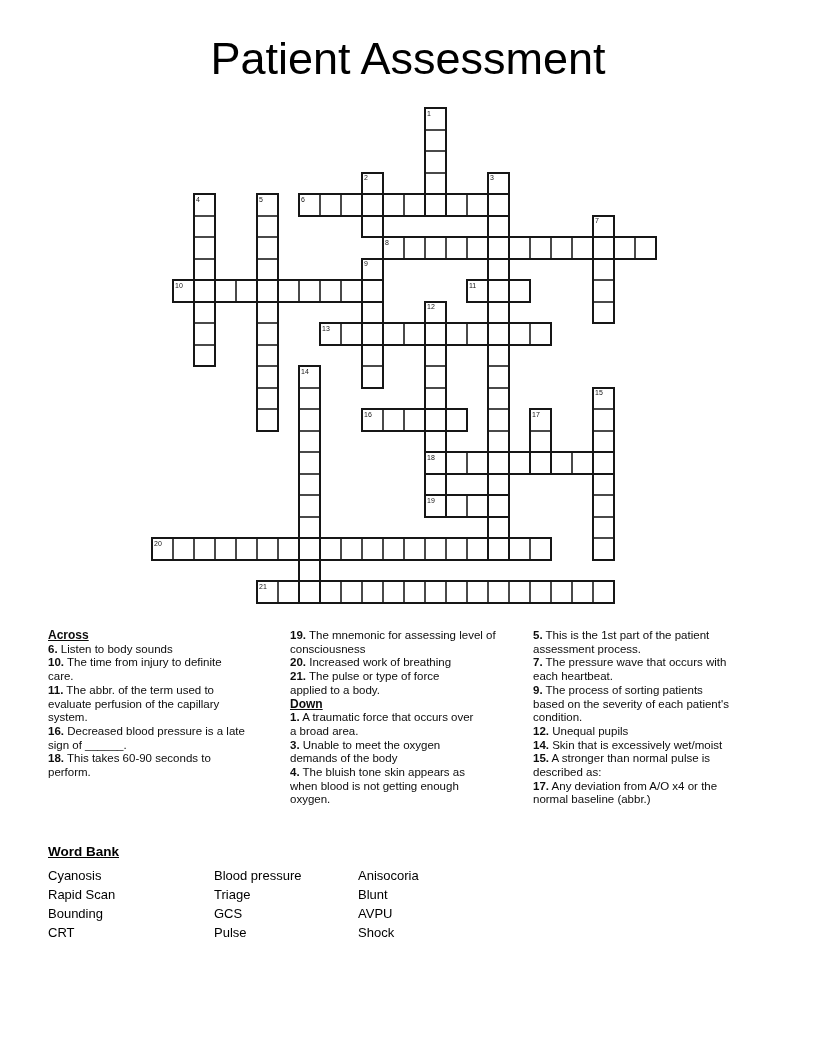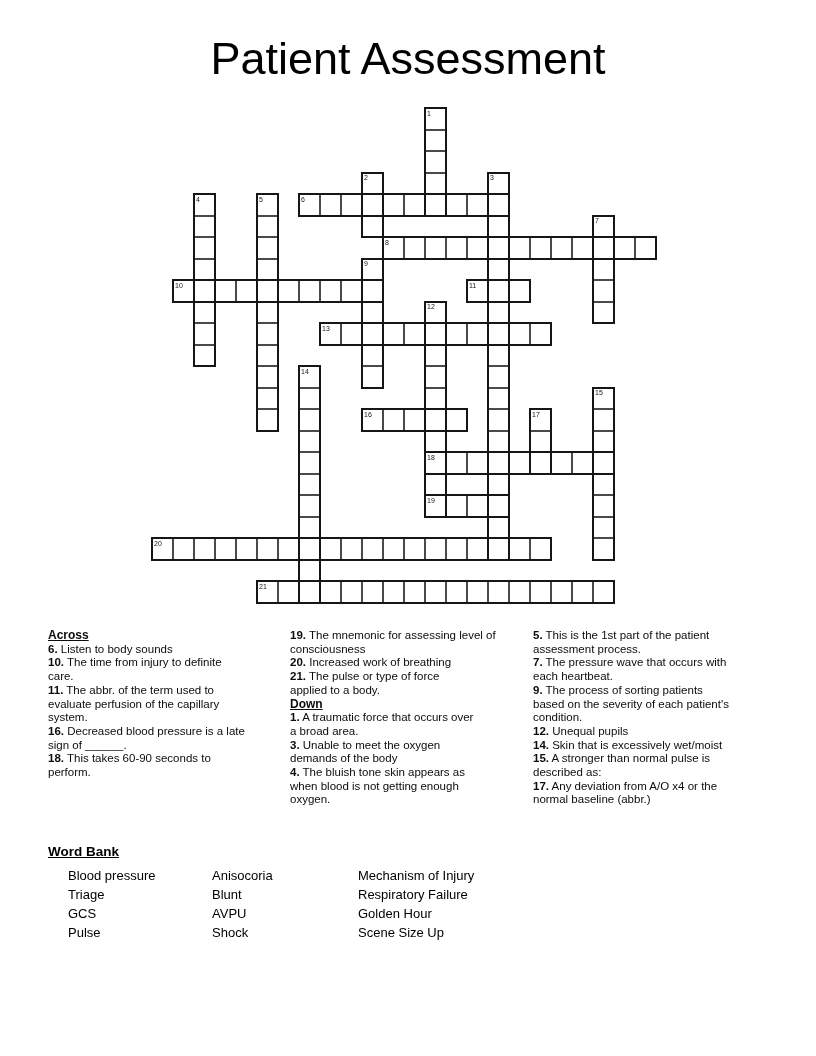--- a/index.html
+++ b/index.html
@@ -333,33 +333,33 @@
         <div class="clue"><b>15.</b><span class="t"> A stronger than normal pulse is
 described as:</span></div>
         <div class="clue"><b>17.</b><span class="t"> Any deviation from A/O x4 or the
 normal baseline (abbr.)</span></div>
       </div>
     </div>
 
   <div class="wordbank">
     <div class="wb-title">Word Bank</div>
     <div class="wb-cols" id="wb-cols">
+        <div class="wb-col w2">
+          <div class="wb-item">Cyanosis</div>
+          <div class="wb-item">Rapid Scan</div>
+          <div class="wb-item">Bounding</div>
+          <div class="wb-item">CRT</div>
+        </div>
         <div class="wb-col w3">
           <div class="wb-item">Blood pressure</div>
           <div class="wb-item">Triage</div>
           <div class="wb-item">GCS</div>
           <div class="wb-item">Pulse</div>
         </div>
         <div class="wb-col w4">
           <div class="wb-item">Anisocoria</div>
           <div class="wb-item">Blunt</div>
           <div class="wb-item">AVPU</div>
           <div class="wb-item">Shock</div>
         </div>
-        <div class="wb-col w5">
-          <div class="wb-item">Mechanism of Injury</div>
-          <div class="wb-item">Respiratory Failure</div>
-          <div class="wb-item">Golden Hour</div>
-          <div class="wb-item">Scene Size Up</div>
-        </div>
       </div>
   </div>
 </div>
 
 </body></html>

